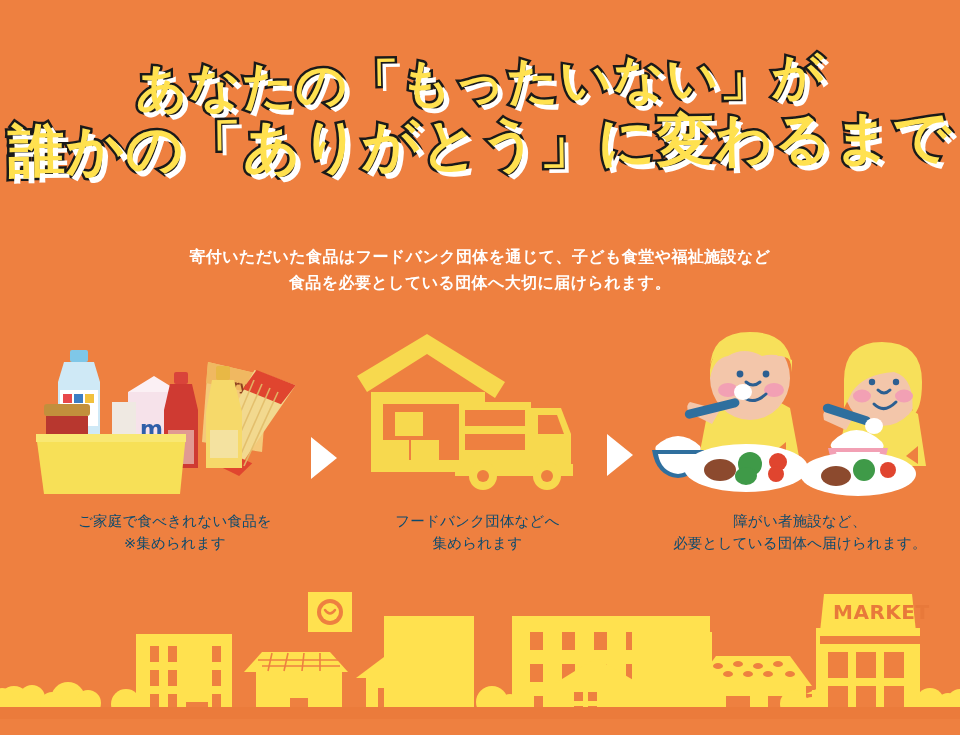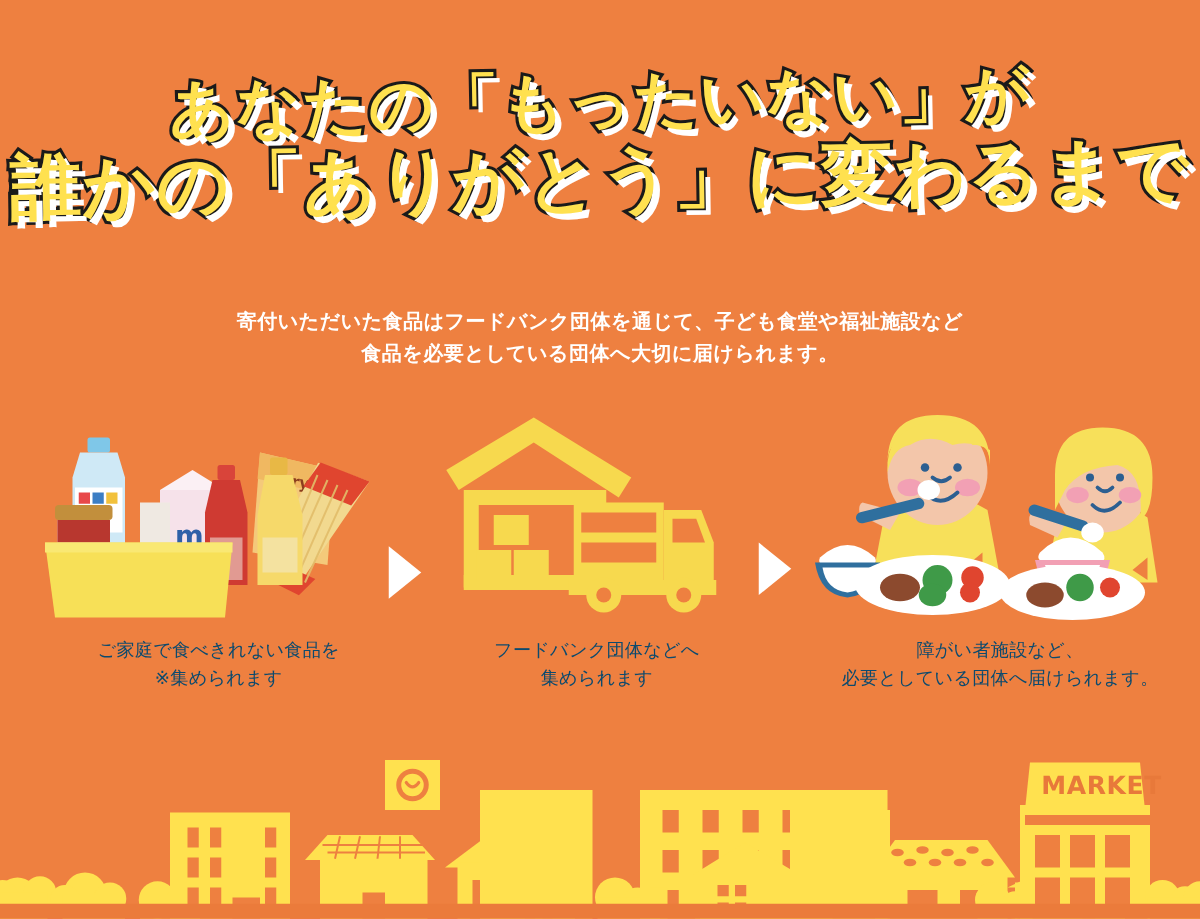--- a/index.html
+++ b/index.html
@@ -61,21 +61,21 @@
   .arrow{
     position:absolute;width:0;height:0;
     border-top:21px solid transparent;
     border-bottom:21px solid transparent;
     border-left:26px solid #ffffff;
   }
   #arrow1{left:311px;top:437px;}
   #arrow2{left:607px;top:434px;}
 
   
-  .city{position:absolute;left:0;bottom:0;width:948px;height:145px;}
+  .city{position:absolute;left:0;bottom:16px;width:948px;height:145px;}
   .ground{position:absolute;left:0;bottom:0;width:960px;height:12px;background:#eb7b3b;}
 
   svg{display:block;}
 </style>
 </head>
 <body>
 
 <div id="poster">
 
   <div class="title-block">

